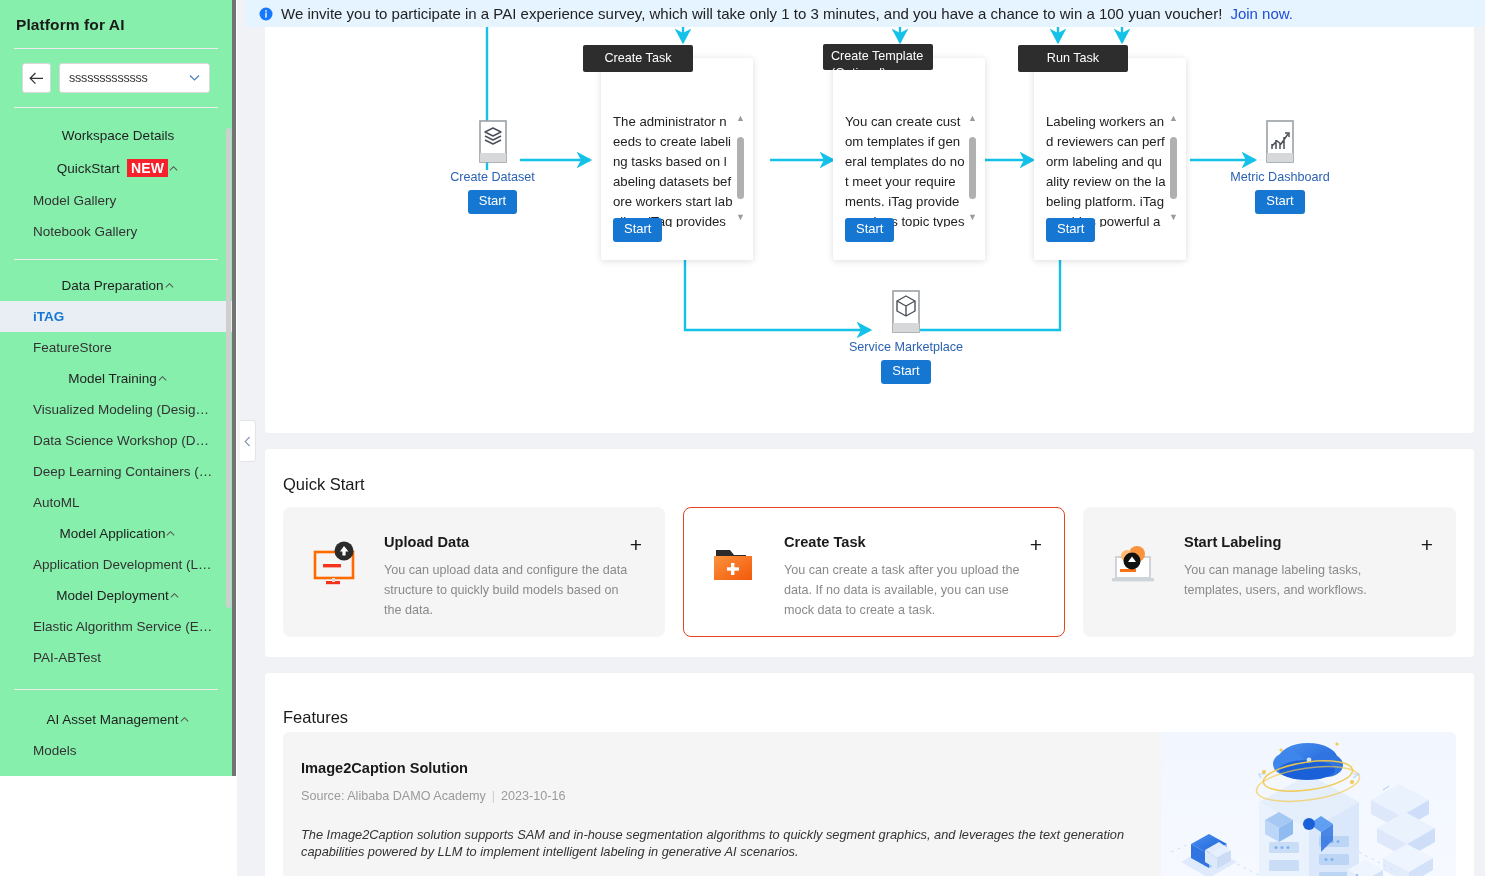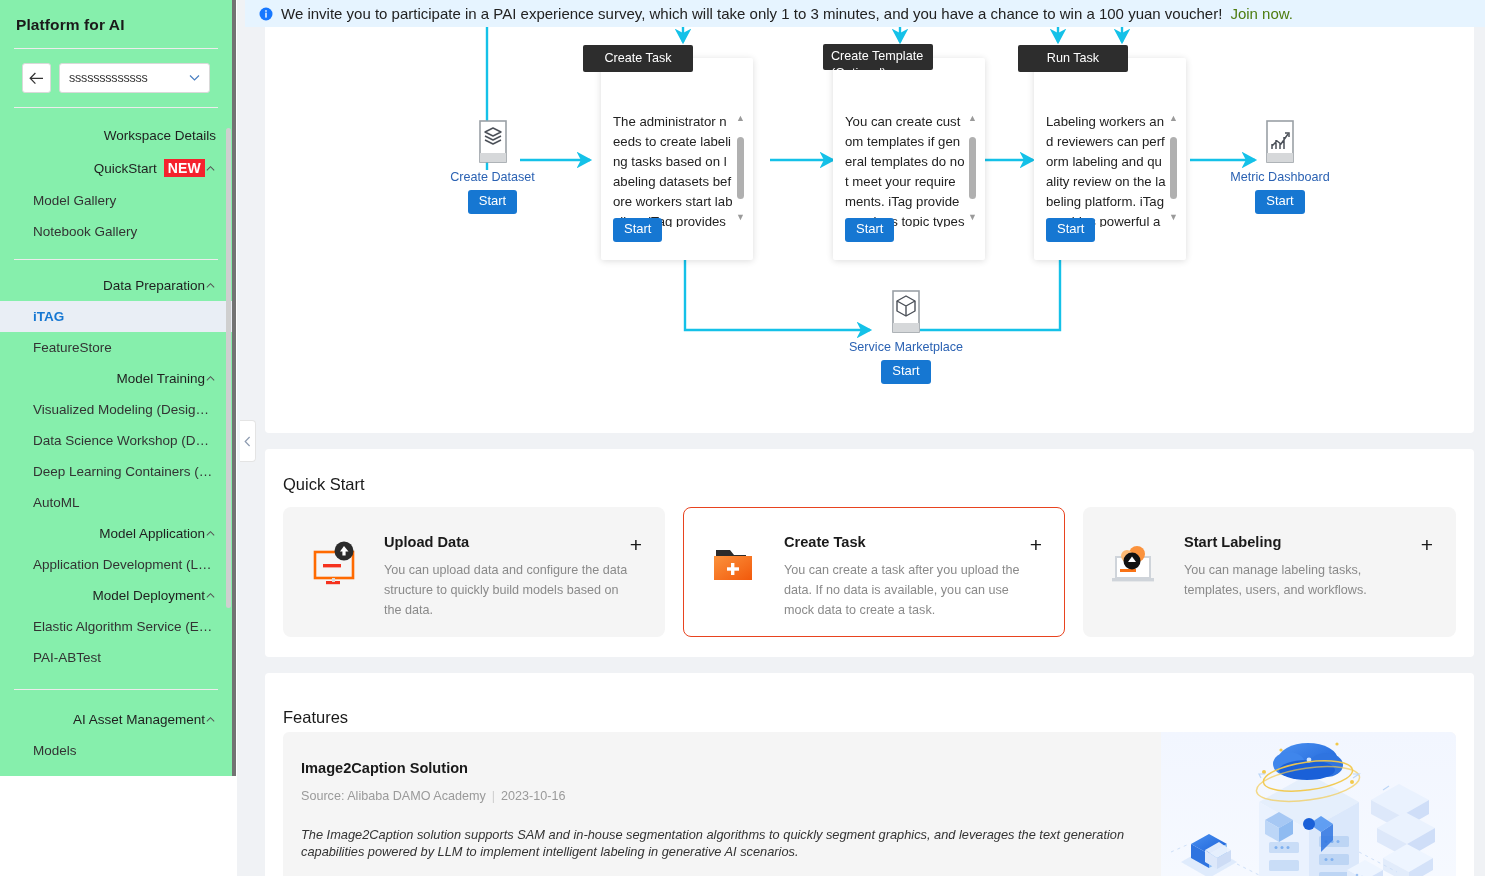--- a/index.html
+++ b/index.html
@@ -34,21 +34,21 @@
   }
   .back-btn svg { display: block; }
   .ws-select {
     flex: 1; height: 30px; border: 1px solid #d9d9d9; border-radius: 3px;
     background: #fff; display: flex; align-items: center; justify-content: space-between;
     padding: 0 9px; cursor: pointer;
   }
   .ws-select .val { font-size: 12.5px; color: #333; letter-spacing: -.2px; }
   .nav { padding-top: 12px; }
   .nav-group {
-    display: flex; align-items: center; justify-content: flex-end;
+    display: flex; align-items: center; justify-content: center;
     padding: 8px 16px 8px 20px; font-size: 13.5px; color: #1f1f1f; cursor: pointer;
   }
   .nav-group.plain { cursor: default; }
   .nav-group-left { display: flex; align-items: center; gap: 7px; }
   .badge-new {
     background: #f5222d; color: #fff; font-size: 14px; font-weight: bold;
     border-radius: 0; padding: 2px 4px; line-height: 1; letter-spacing: .2px;
   }
   .nav-item {
     padding: 8px 16px 8px 33px; font-size: 13.5px; color: #333; cursor: pointer;
@@ -82,21 +82,21 @@
   }
   #banner {
     position: absolute; left: 8px; top: 0; right: 0; height: 27px;
     background: #e6f4ff;
     display: flex; align-items: center; gap: 8px;
     padding: 0 14px;
     font-size: 15px; color: #222;
     z-index: 20;
   }
   #banner .info-icon { flex: none; }
-  #banner a { color: #4d7c0f; text-decoration: none; }
+  #banner a { color: #1d4ed8; text-decoration: none; }
 
   .panel {
     position: absolute; background: #fff; border-radius: 4px;
   }
   #panel-flow { left: 28px; top: -10px; width: 1209px; height: 443px; }
   #panel-quick { left: 28px; top: 449px; width: 1209px; height: 208px; }
   #panel-features { left: 28px; top: 673px; width: 1209px; height: 260px; }
 
   
   #flow { position: absolute; left: 0; top: 0; width: 1209px; height: 443px; }

